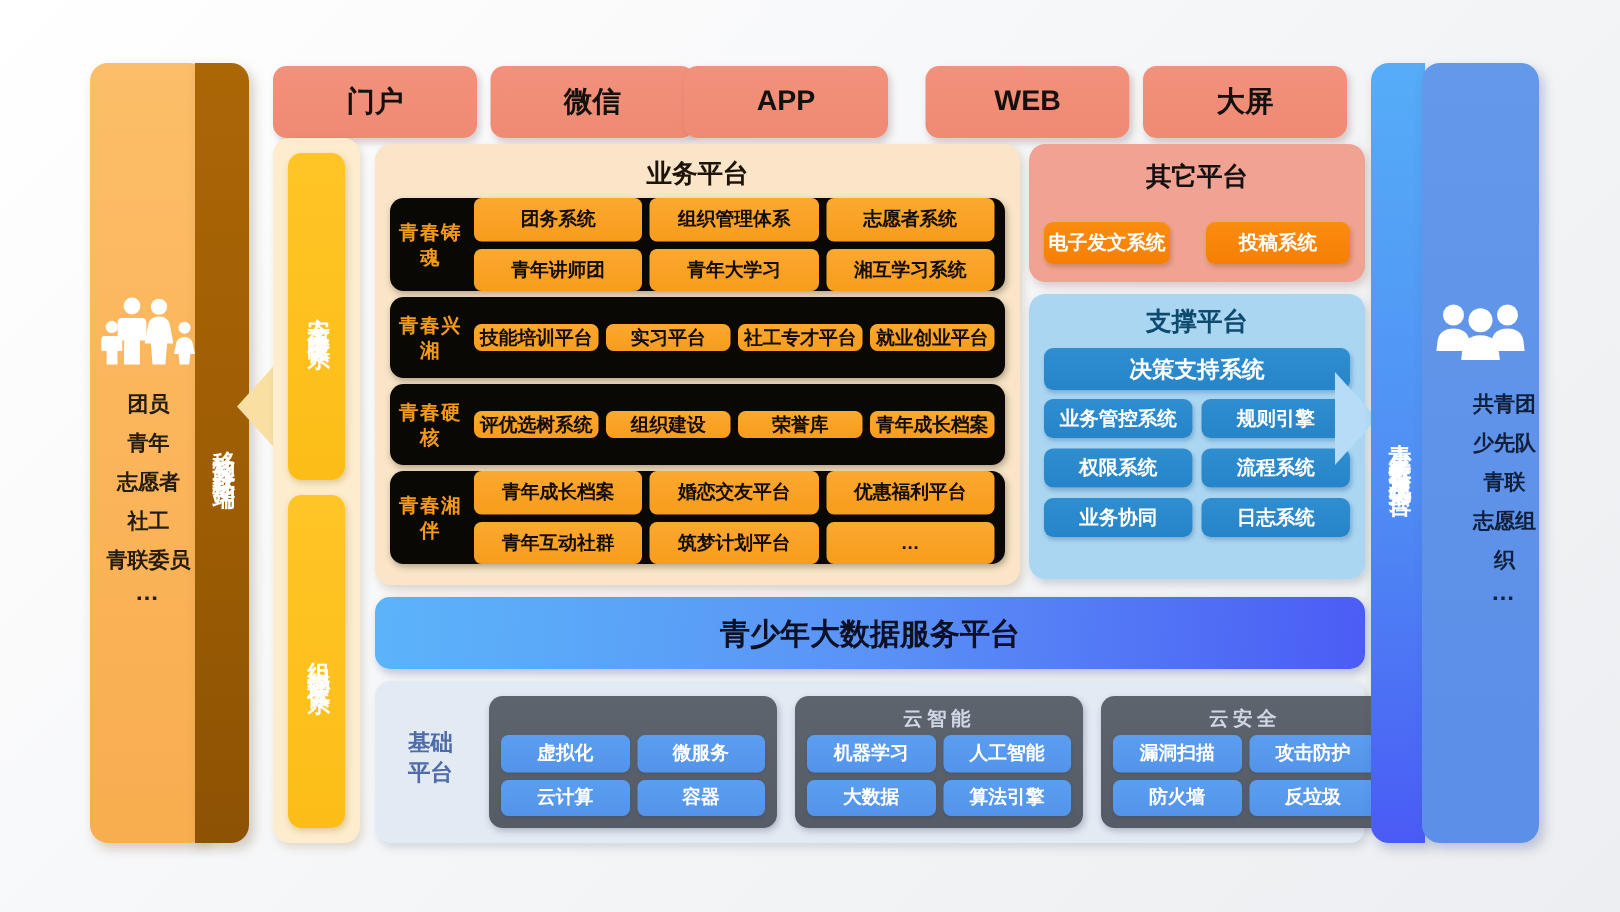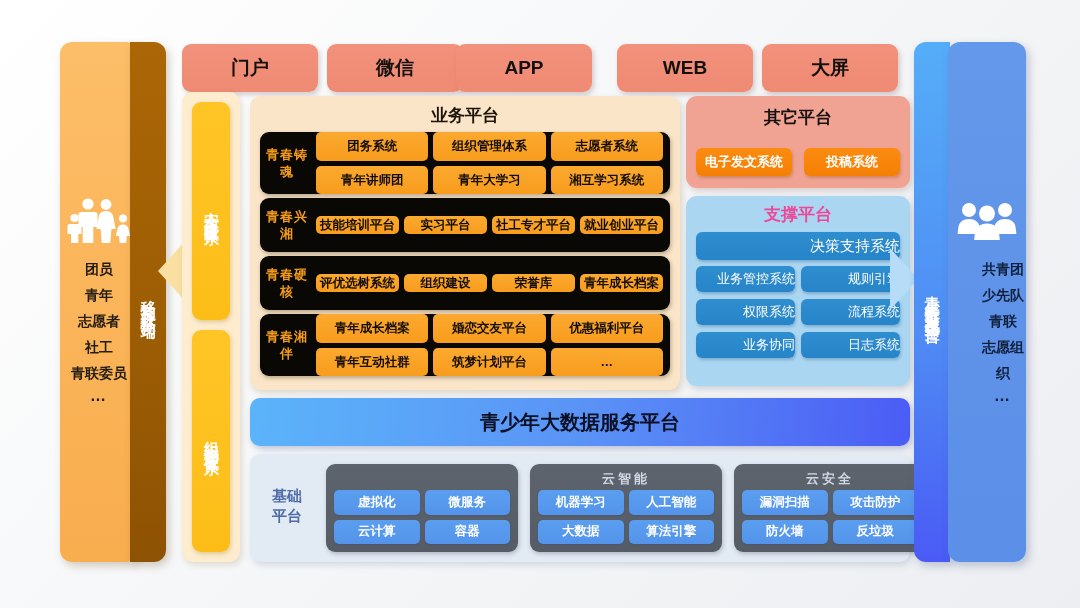--- a/index.html
+++ b/index.html
@@ -145,27 +145,26 @@
     color:#ffffff;font-weight:bold;font-size:13px;
     box-shadow:1px 2px 3px rgba(130,80,10,.30);
   }
 
   
   #supportBox{
     left:686px;top:196px;width:224px;height:190px;
     border-radius:11px;background:#abd6f2;
     box-shadow:2px 3px 6px rgba(85,110,140,.26);
   }
-  #supportTitle{left:686px;top:200px;width:224px;height:28px;color:#ec4899;font-weight:bold;font-size:17px;}
+  #supportTitle{left:686px;top:200px;width:224px;height:28px;color:#0c4a6e;font-weight:bold;font-size:17px;}
   .supChip{
     border-radius:6px;
     background:linear-gradient(180deg,#2f8ed0 0%,#2684c8 100%);
-    color:#ffffff;font-weight:normal;font-size:13px;
+    color:#ffffff;font-weight:bold;font-size:13px;
     box-shadow:1px 2px 3px rgba(30,80,130,.30);
-    justify-content:flex-end;
   }
   #supMain{left:696px;top:232px;width:204px;height:28px;font-size:15px;}
   .supHalf{height:26px;width:99px;}
 
   
   #bigData{
     left:250px;top:398px;width:660px;height:48px;border-radius:10px;
     background:linear-gradient(95deg,#5bb4fa 0%,#5a93f6 50%,#4b5cf5 100%);
     color:#0b1024;font-weight:bold;font-size:20px;
     box-shadow:2px 3px 6px rgba(60,80,150,.30);
@@ -318,21 +317,21 @@
       </div>
       <div class="bizCol">
         <div class="chip">优惠福利平台</div>
         <div class="chip">…</div>
       </div>
     </div>
   </div>
 
   <div class="abs" id="otherBox"></div>
   <div class="abs ctr" id="otherTitle">其它平台</div>
-  <div class="abs ctr otherChip" style="left:696px;width:96px;">
+  <div class="abs ctr otherChip" style="left:696px;width:84px;">
     <span>电子发文系统</span>
   </div>
   <div class="abs ctr otherChip" style="left:804px;width:96px;">
     <span>投稿系统</span>
   </div>
 
   <div class="abs" id="supportBox"></div>
   <div class="abs ctr" id="supportTitle">支撑平台</div>
   <div class="abs ctr supChip" id="supMain">
     <span>决策支持系统</span>

